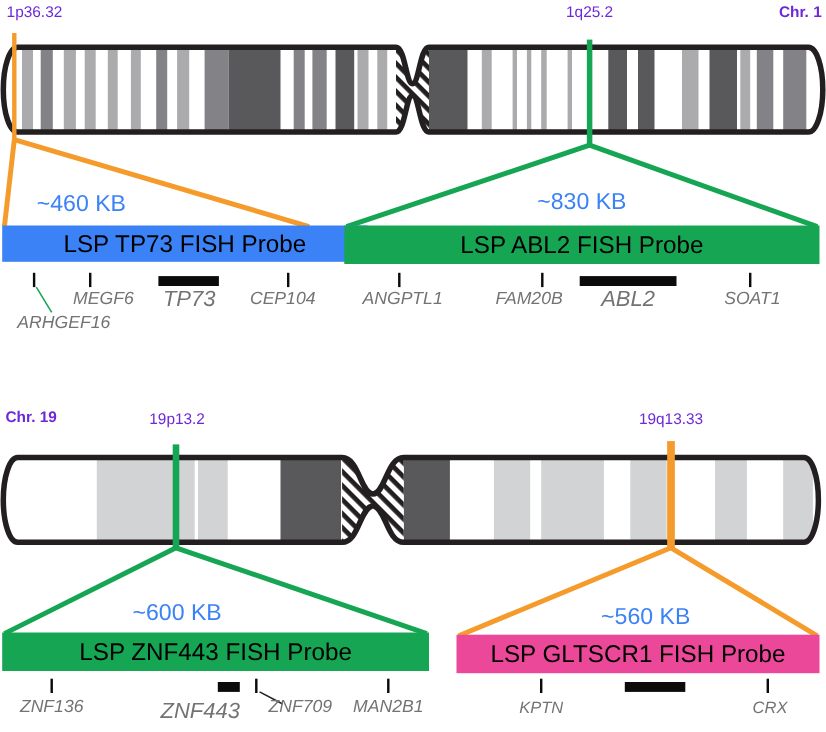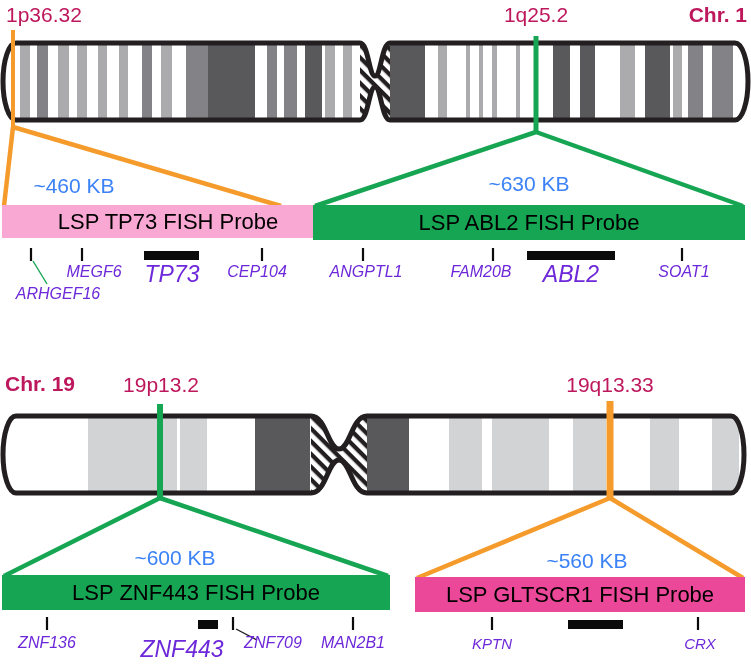--- a/index.html
+++ b/index.html
@@ -1,35 +1,35 @@
 <!DOCTYPE html>
 <html><head>
 <meta charset="utf-8">
 <style>
   html,body{margin:0;padding:0;background:#fff;}
   #figure{
     position:relative;width:751px;height:665px;background:#fff;overflow:hidden;
     font-family:"Liberation Sans",sans-serif;
   }
   #fig-svg{position:absolute;left:0;top:0;}
-  .cyto{position:absolute;font-size:21px;color:#be185d;white-space:nowrap;line-height:1.1;}
+  .cyto{position:absolute;font-size:14px;color:#6d28d9;white-space:nowrap;line-height:1.1;}
   .center{transform:translateX(-50%);}
   .chr-name{font-weight:bold;}
   .kb{position:absolute;font-size:21px;color:#3b82f6;transform:translateX(-50%);white-space:nowrap;line-height:1.1;}
   .probe-box{
     position:absolute;text-align:center;font-size:22px;color:#000;
     white-space:nowrap;overflow:hidden;
   }
   .gene-label{
     position:absolute;transform:translateX(-50%);font-style:italic;
-    color:#6d28d9;white-space:nowrap;line-height:1.05;
+    color:#737373;white-space:nowrap;line-height:1.05;
   }
   .gene-small{font-size:16px;}
   .gene-xsmall{font-size:15px;}
-  .gene-big{font-size:23px;font-style:italic;}
+  .gene-big{font-size:20px;font-style:italic;}
 </style>
 </head>
 <body>
 
 <div id="figure">
 
   <svg id="fig-svg" width="751" height="665" viewBox="0 0 751 665">
       <defs>
         <pattern id="hatch" width="9" height="9" patternUnits="userSpaceOnUse" patternTransform="rotate(45)">
           <rect x="0" y="0" width="9" height="9" fill="#fff"></rect>
@@ -142,25 +142,25 @@
 
   <div class="cyto" style="left:6px;top:3px">1p36.32</div>
   <div class="cyto center" style="left:536px;top:3px">1q25.2</div>
   <div class="cyto chr-name" style="right:4px;top:3px">Chr. 1</div>
 
   <div class="cyto chr-name" style="left:5px;top:372px">Chr. 19</div>
   <div class="cyto center" style="left:161px;top:373px">19p13.2</div>
   <div class="cyto center" style="left:610px;top:373px">19q13.33</div>
 
   <div class="kb" style="left:74px;top:174px">~460 KB</div>
-  <div class="kb" style="left:529px;top:172px">~630 KB</div>
-  <div class="kb" style="left:175px;top:546px">~600 KB</div>
+  <div class="kb" style="left:529px;top:172px">~830 KB</div>
+  <div class="kb" style="left:161px;top:546px">~600 KB</div>
   <div class="kb" style="left:587px;top:549px">~560 KB</div>
 
-  <div class="probe-box" style="background: #f9a8d4; left: 2px; top: 205px; width: 332px; height: 33px; line-height: 33px;">LSP TP73 FISH Probe</div>
+  <div class="probe-box" style="background: #3b82f6; left: 2px; top: 205px; width: 332px; height: 33px; line-height: 33px;">LSP TP73 FISH Probe</div>
   <div class="probe-box" style="background: rgb(22, 165, 83); left: 313px; top: 205px; width: 432px; height: 35px; line-height: 35px;">LSP ABL2 FISH Probe</div>
   <div class="probe-box" style="background: rgb(22, 165, 83); left: 2px; top: 575px; width: 388px; height: 35px; line-height: 35px;">LSP ZNF443 FISH Probe</div>
   <div class="probe-box" style="background: #ec4899; left: 415px; top: 577px; width: 330px; height: 35px; line-height: 35px;">LSP GLTSCR1 FISH Probe</div>
 
 <div class="gene-label gene-small" style="left: 58px; top: 286px;">ARHGEF16</div>
     <div class="gene-label gene-small" style="left: 94px; top: 264px;">MEGF6</div>
     <div class="gene-label gene-big" style="left: 172px; top: 262px;">TP73</div>
     <div class="gene-label gene-small" style="left: 257px; top: 264px;">CEP104</div>
     <div class="gene-label gene-small" style="left: 366px; top: 264px; font-style: italic;">ANGPTL1</div>
     <div class="gene-label gene-small" style="left: 481px; top: 264px;">FAM20B</div>

